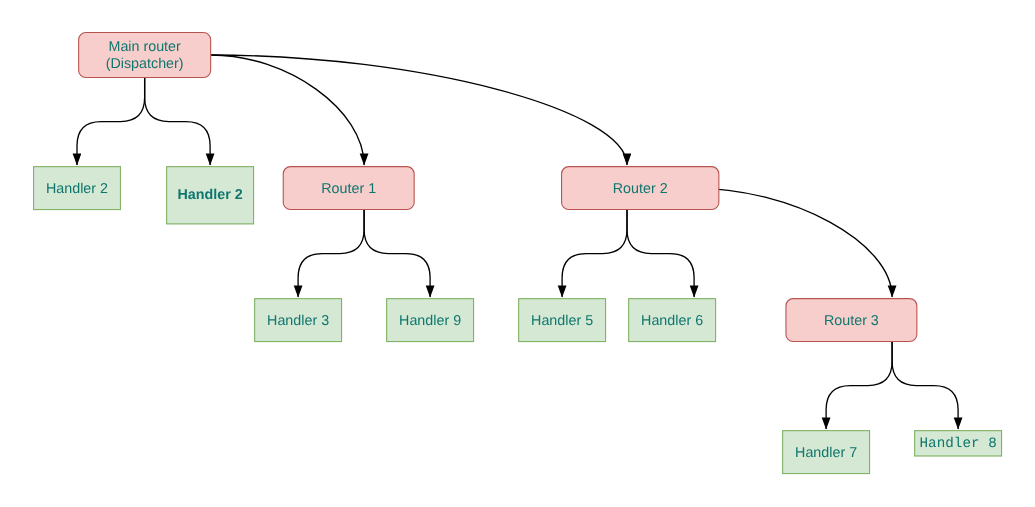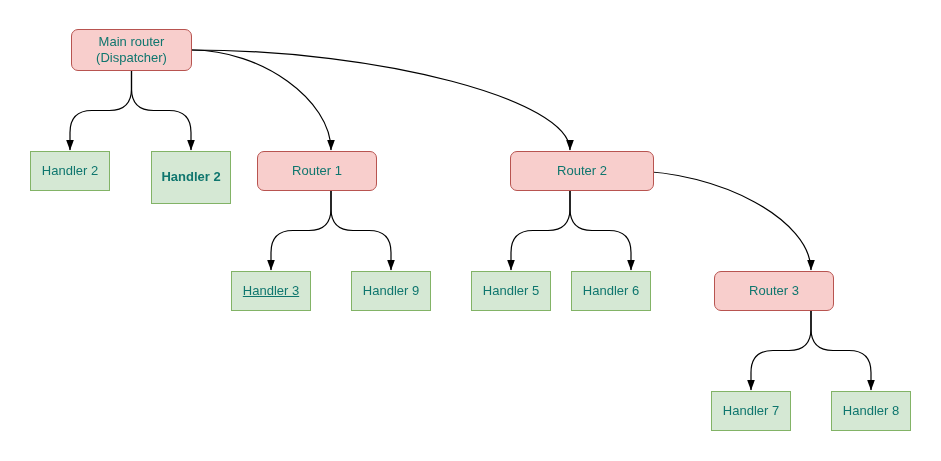--- a/index.html
+++ b/index.html
@@ -71,20 +71,20 @@
       <path class="edge" d="M630,171 C720.5,171 811,220.5 811,270" marker-end="url(#arrowhead)"></path>
       <path class="edge" d="M811,311 L811,328.5 Q811,350.5 789,350.5 L773,350.5 Q751,350.5 751,372.5 L751,390" marker-end="url(#arrowhead)"></path>
       <path class="edge" d="M811,311 L811,328.5 Q811,350.5 833,350.5 L849,350.5 Q871,350.5 871,372.5 L871,390" marker-end="url(#arrowhead)"></path>
     </svg>
 <div class="node router" style="left: 71px; top: 29px; width: 121px; height: 42px;"><span>Main router
 (Dispatcher)</span></div>
     <div class="node handler" style="left: 30px; top: 151px; width: 80px; height: 40px;"><span>Handler 2</span></div>
     <div class="node handler" style="left: 151px; top: 151px; width: 80px; height: 53px; font-weight: bold;"><span>Handler 2</span></div>
     <div class="node router" style="left: 257px; top: 151px; width: 120px; height: 40px;"><span>Router 1</span></div>
     <div class="node router" style="left: 510px; top: 151px; width: 144px; height: 40px;"><span>Router 2</span></div>
-    <div class="node handler" style="left: 231px; top: 271px; width: 80px; height: 40px; text-decoration: underline;"><span>Handler 3</span></div>
+    <div class="node handler" style="left: 231px; top: 271px; width: 80px; height: 40px;"><span>Handler 3</span></div>
     <div class="node handler" style="left: 351px; top: 271px; width: 80px; height: 40px;"><span>Handler 9</span></div>
     <div class="node handler" style="left: 471px; top: 271px; width: 80px; height: 40px;"><span>Handler 5</span></div>
     <div class="node handler" style="left: 571px; top: 271px; width: 80px; height: 40px;"><span>Handler 6</span></div>
     <div class="node router" style="left: 714px; top: 271px; width: 120px; height: 40px;"><span>Router 3</span></div>
     <div class="node handler" style="left: 711px; top: 391px; width: 80px; height: 40px;"><span>Handler 7</span></div>
-    <div class="node handler" style="left: 831px; top: 391px; width: 80px; height: 40px;"><span>Handler 8</span></div>
+    <div class="node handler" style="left: 831px; top: 391px; width: 80px; height: 24px; font-family: Liberation Mono, monospace;"><span>Handler 8</span></div>
   </div>
 
 </body></html>

